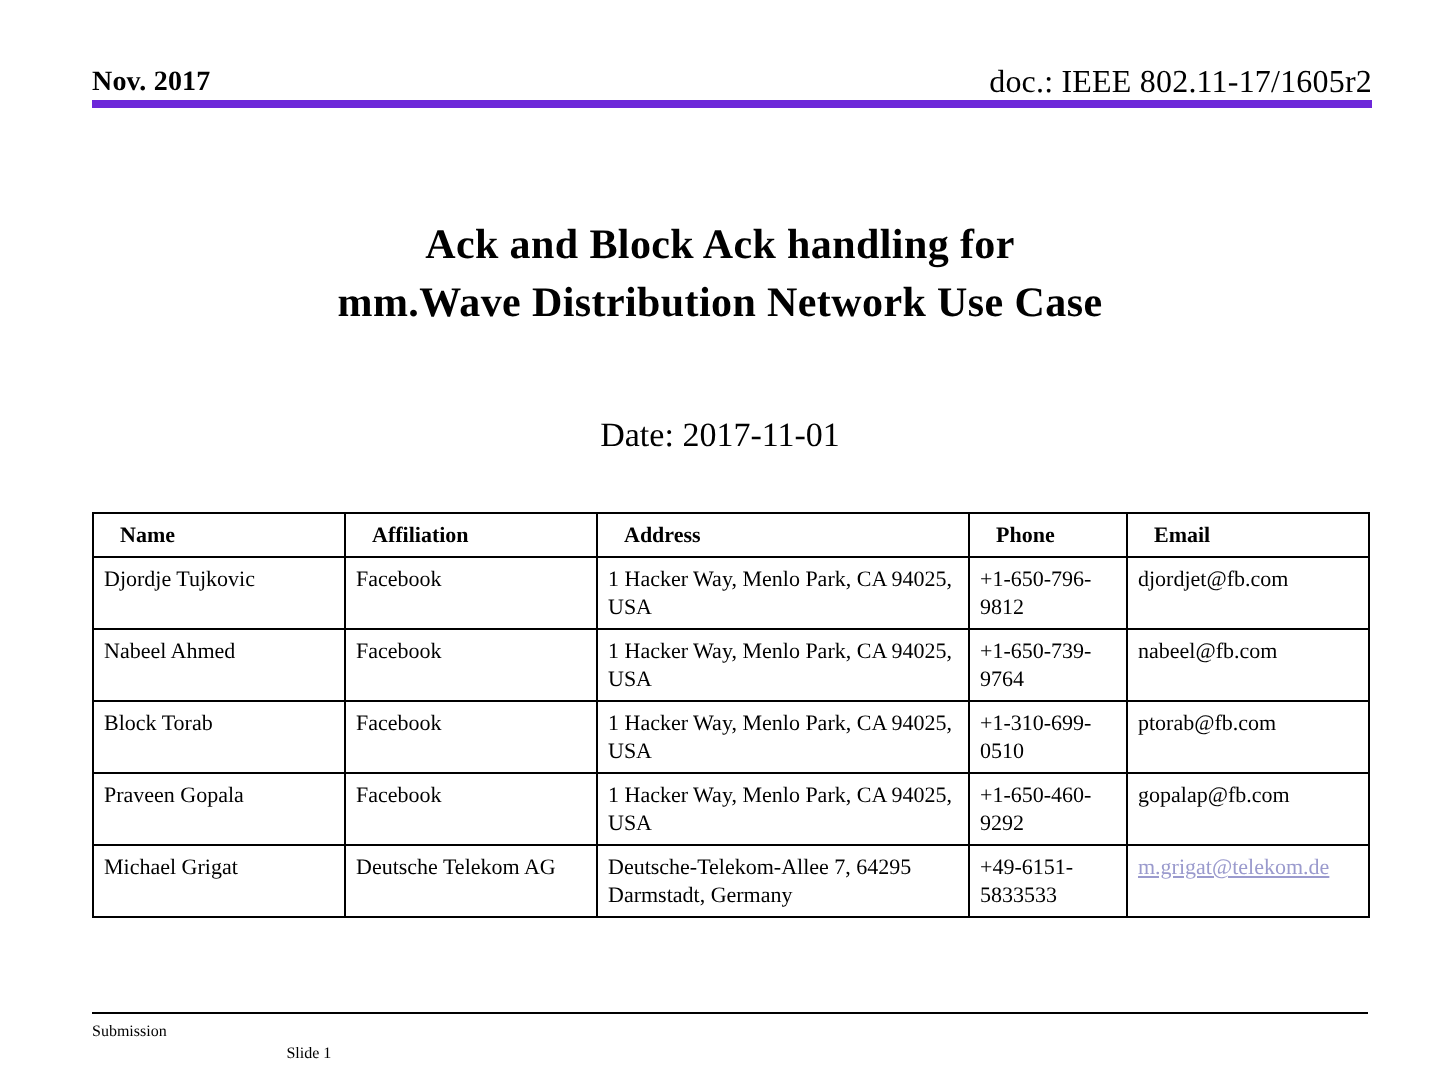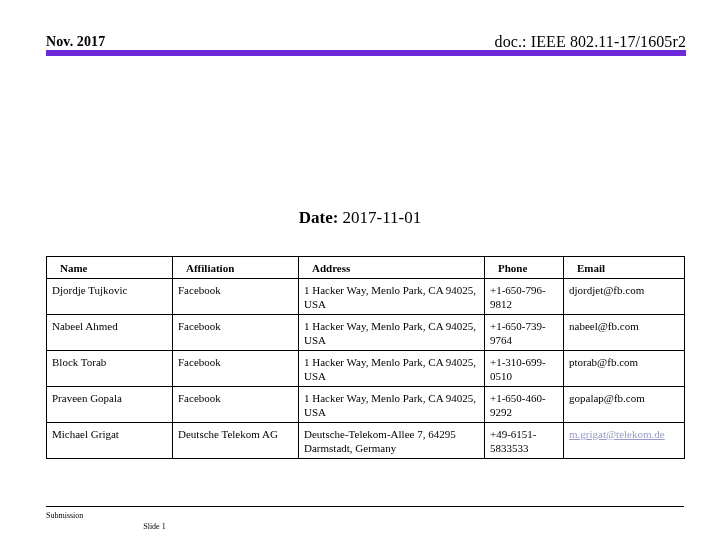--- a/index.html
+++ b/index.html
@@ -21,21 +21,21 @@
     box-sizing: border-box;
   }
 
   
   .slide-header {
     position: absolute;
     left: 46px;
     top: 28px;
     width: 640px;
     height: 22px;
-    border-bottom: 6px solid #6d28d9;
+    border-bottom: 4px solid #6d28d9;
     display: flex;
     align-items: flex-end;
     justify-content: space-between;
   }
   .header-date {
     font-size: 14px;
     font-weight: bold;
     line-height: 17px;
     letter-spacing: 0.1px;
   }
@@ -65,21 +65,21 @@
   .date-block {
     position: absolute;
     left: 60px;
     top: 206px;
     width: 600px;
     text-align: center;
     font-size: 17px;
     line-height: 24px;
   }
   .date-label {
-    font-weight: bold;
+    font-weight: normal;
   }
   .date-value {
     font-weight: normal;
   }
 
   
   .authors-table {
     position: absolute;
     left: 46px;
     top: 256px;
@@ -139,20 +139,24 @@
 </head>
 <body>
 
 <div class="slide">
 
   <div class="slide-header">
     <div class="header-date">Nov. 2017</div>
     <div class="header-doc">doc.: IEEE 802.11-17/1605r2</div>
   </div>
 
+  <div class="title-block">
+    <div class="title-line">Ack and Block Ack handling for</div>
+    <div class="title-line">mm.Wave Distribution Network Use Case</div>
+  </div>
 
   <div class="date-block">
     <span class="date-label">Date:</span>
     <span class="date-value">2017-11-01</span>
   </div>
 
   <table class="authors-table">
     <colgroup>
       <col class="col-name">
       <col class="col-affil">

